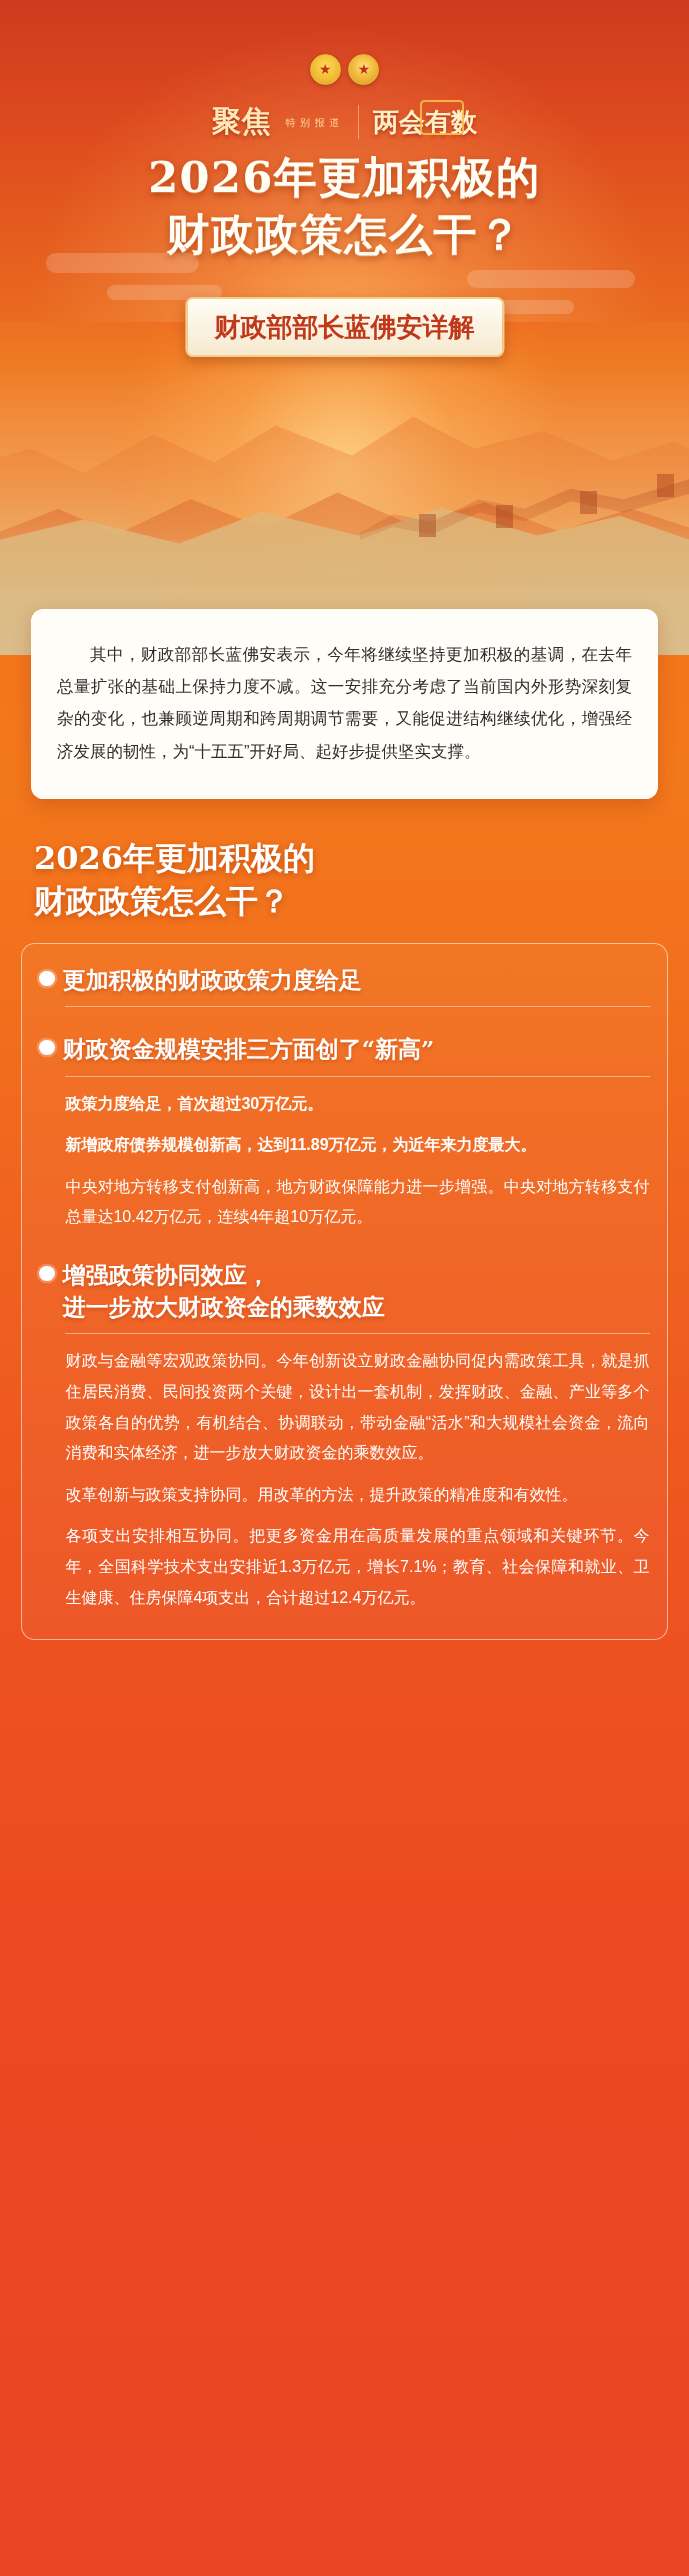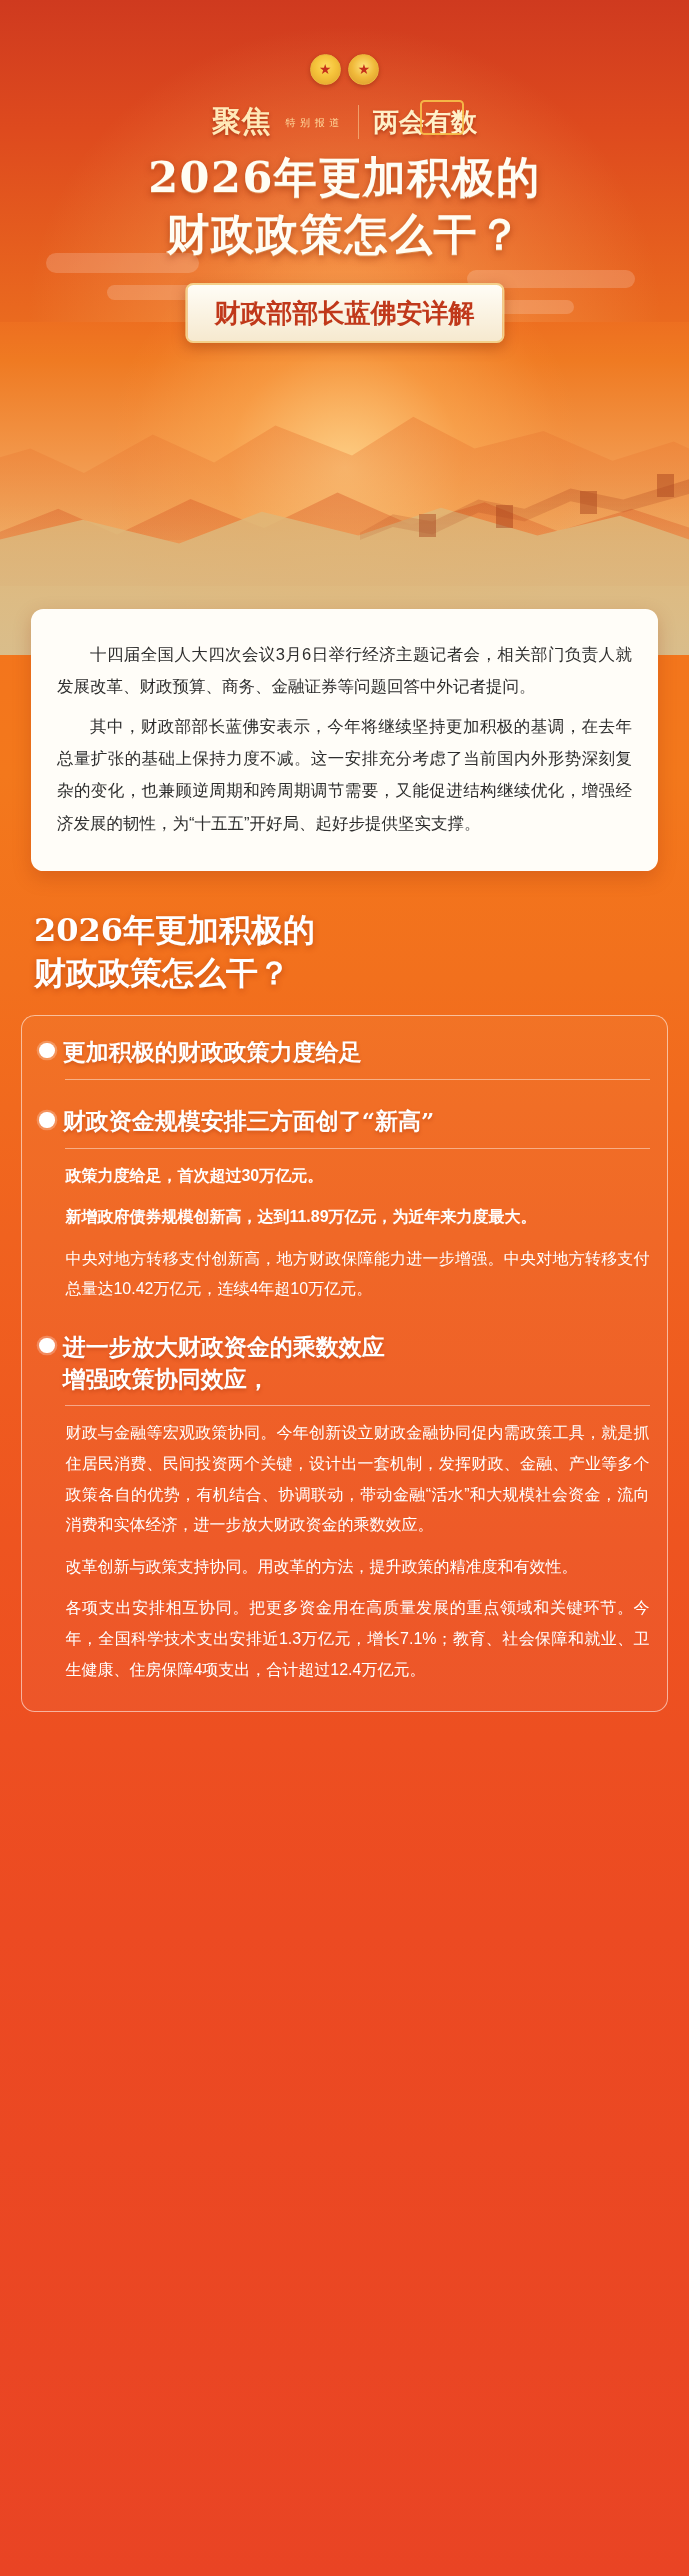--- a/index.html
+++ b/index.html
@@ -122,21 +122,21 @@
 
   .main-title {
     position:absolute; left:0; right:0; top:149px; text-align:center;
     font-family:"DejaVu Serif","Liberation Serif",serif;
     font-weight:bold; color:#fffdf4;
     font-size:43px; line-height:1.32;
     text-shadow: 0 3.1px 7.7px rgba(140,35,0,0.55), 0 0.8px 0 rgba(255,210,140,0.6);
     letter-spacing:1.5px;
   }
   .subtitle-pill {
-    position:absolute; left:50%; top:283px; transform:translateX(-50%);
+    position:absolute; left:50%; top:297px; transform:translateX(-50%);
     background: linear-gradient(180deg,#fffdf6,#f6e9cf);
     color:#c0381a; font-weight:bold; font-size:26px;
     padding:10.7px 27.6px; border-radius:7.7px;
     border:2.3px solid #f3d08a;
     box-shadow: 0 4.6px 12.3px rgba(130,35,5,0.35);
     white-space:nowrap;
     font-family:"DejaVu Serif","Liberation Serif",serif;
   }
 
   
@@ -249,21 +249,20 @@
 
     <div class="main-title">
       <div>2026年更加积极的</div>
       <div>财政政策怎么干？</div>
     </div>
 
     <div class="subtitle-pill">财政部部长蓝佛安详解</div>
   </div>
 
   <div class="intro-card">
-    <p>十四届全国人大四次会议3月6日举行经济主题记者会，相关部门负责人就发展改革、财政预算、商务、金融证券等问题回答中外记者提问。</p>
     <p>其中，财政部部长蓝佛安表示，今年将继续坚持更加积极的基调，在去年总量扩张的基础上保持力度不减。这一安排充分考虑了当前国内外形势深刻复杂的变化，也兼顾逆周期和跨周期调节需要，又能促进结构继续优化，增强经济发展的韧性，为“十五五”开好局、起好步提供坚实支撑。</p>
   </div>
 
   <div class="sec-heading">
     <div>2026年更加积极的</div>
     <div>财政政策怎么干？</div>
   </div>
 
   <div class="panel">
 
@@ -285,22 +284,22 @@
         <p class="nb">政策力度给足，首次超过30万亿元。</p>
         <p class="nb">新增政府债券规模创新高，达到11.89万亿元，为近年来力度最大。</p>
         <p>中央对地方转移支付创新高，地方财政保障能力进一步增强。中央对地方转移支付总量达10.42万亿元，连续4年超10万亿元。</p>
       </div>
     </div>
 
     <div class="block">
       <div class="block-head">
         <span class="bullet"></span>
         <div class="block-title">
+          <div>增强政策协同效应，</div>
           <div>进一步放大财政资金的乘数效应</div>
-          <div>增强政策协同效应，</div>
         </div>
       </div>
       <div class="rule"></div>
       <div class="block-body">
         <p>财政与金融等宏观政策协同。今年创新设立财政金融协同促内需政策工具，就是抓住居民消费、民间投资两个关键，设计出一套机制，发挥财政、金融、产业等多个政策各自的优势，有机结合、协调联动，带动金融“活水”和大规模社会资金，流向消费和实体经济，进一步放大财政资金的乘数效应。</p>
         <p>改革创新与政策支持协同。用改革的方法，提升政策的精准度和有效性。</p>
         <p>各项支出安排相互协同。把更多资金用在高质量发展的重点领域和关键环节。今年，全国科学技术支出安排近1.3万亿元，增长7.1%；教育、社会保障和就业、卫生健康、住房保障4项支出，合计超过12.4万亿元。</p>
       </div>
     </div>
 

